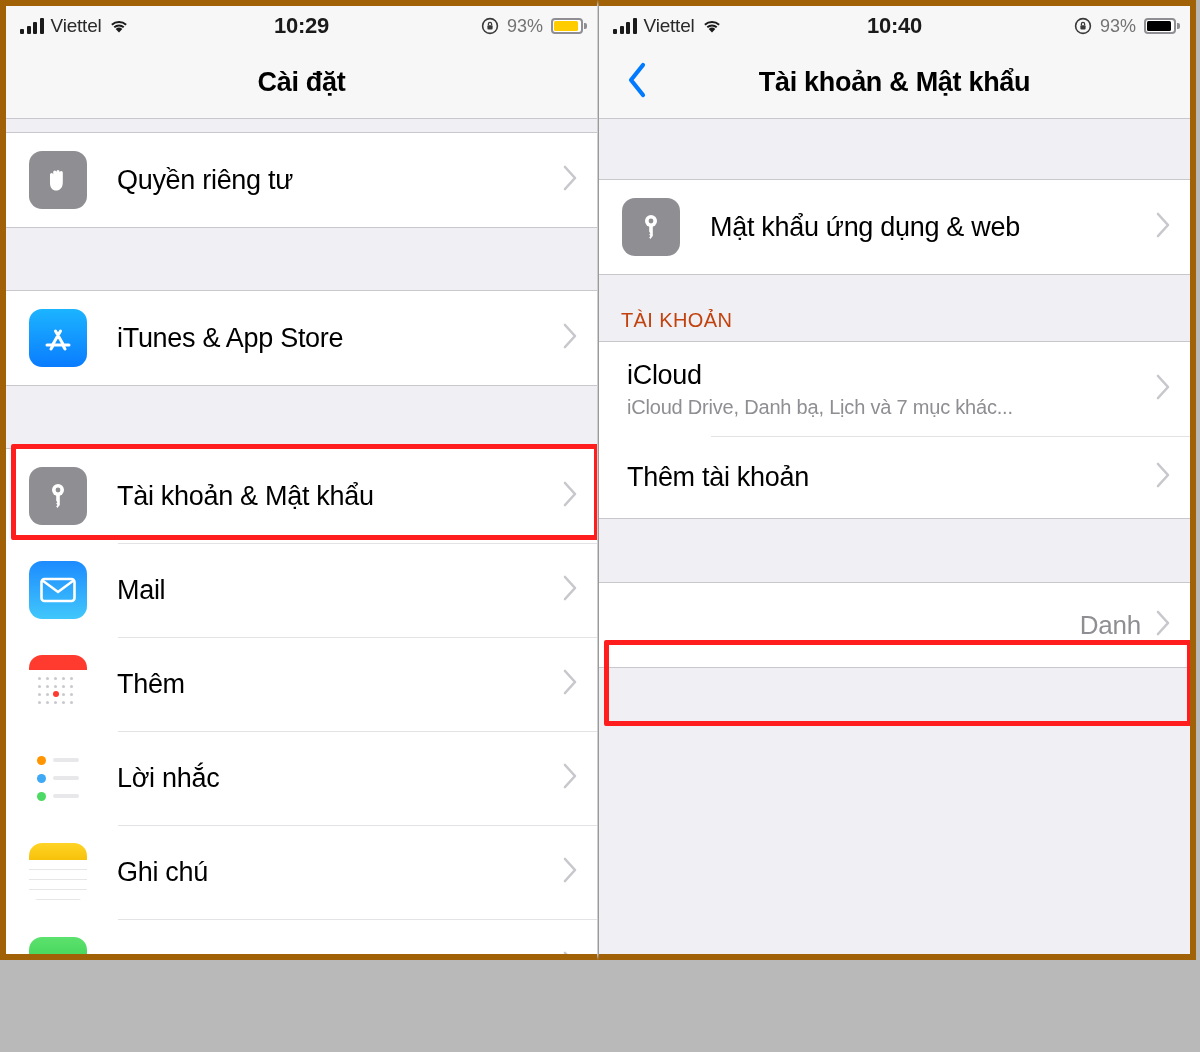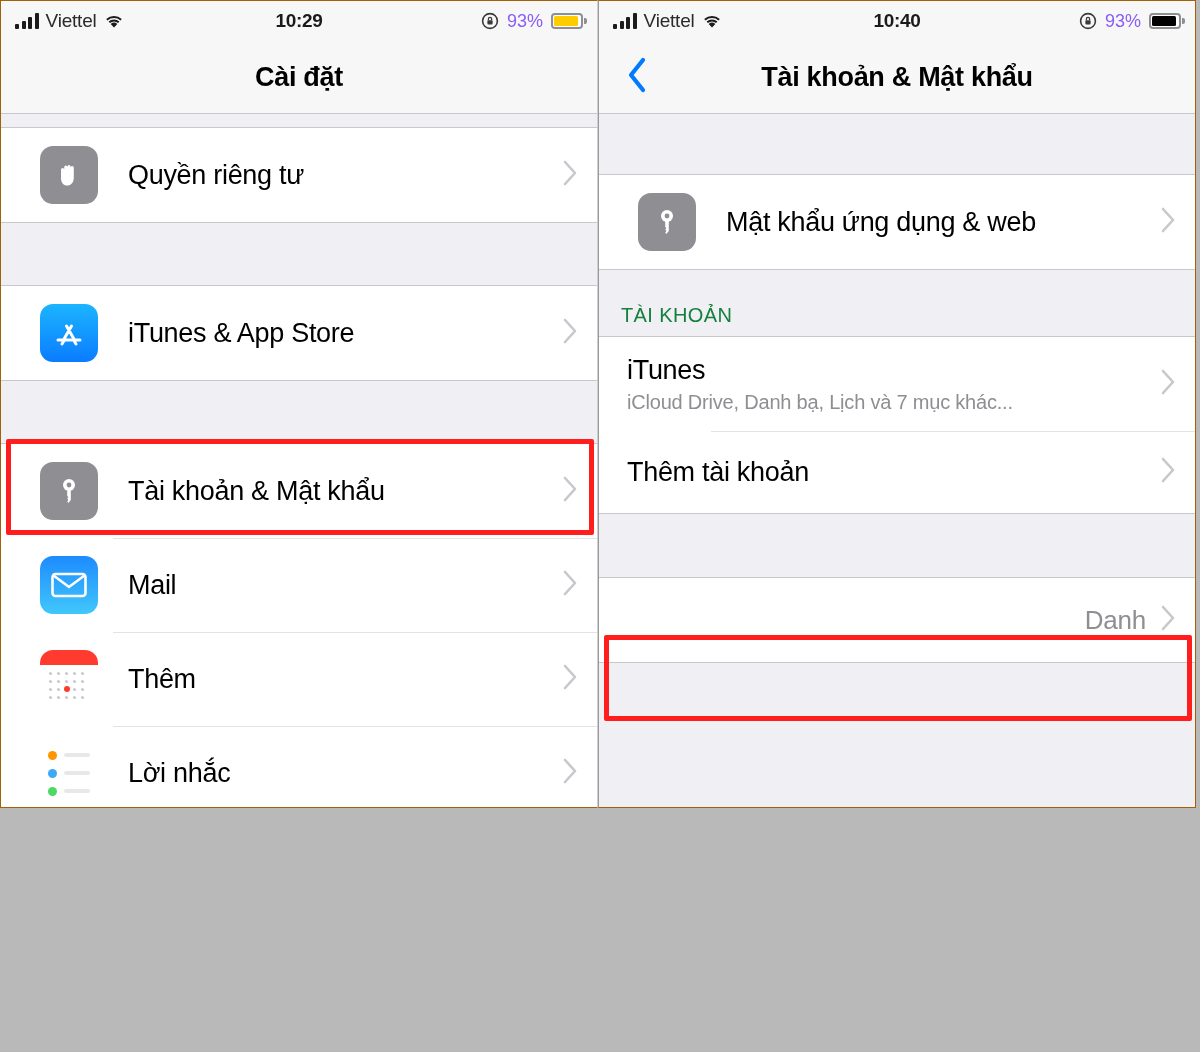--- a/index.html
+++ b/index.html
@@ -4,25 +4,25 @@
 <style>
   * { box-sizing: border-box; margin: 0; padding: 0; }
   html, body {
     width: 1200px; height: 1052px;
     background: #fff;
     font-family: "Liberation Sans", "DejaVu Sans", sans-serif;
     overflow: hidden;
   }
   .screens { display: flex; width: 1200px; height: 1052px; background:#b9b9b9; }
   .phone {
-    width: 598px; height: 808px;
+    width: 598px; height: 960px;
     background: #efeff4;
     position: relative;
     overflow: hidden;
-    border: 1px solid #a16207;
+    border: 6px solid #a16207;
   }
   .phone.left { border-right: 1px solid #cfcfcf; }
   .phone.right { border-left: 1px solid #9a9a9a; }
 
   
   .statusbar {
     height: 40px; background: #f7f7f7;
     display: flex; align-items: center;
     padding: 0 14px;
     position: relative;
@@ -33,28 +33,28 @@
   .bars i { display:block; width: 4px; background: #1b1b1b; border-radius: 1px; }
   .bars i:nth-child(1){height:5px}
   .bars i:nth-child(2){height:8px}
   .bars i:nth-child(3){height:12px}
   .bars i:nth-child(4){height:16px}
   .carrier { font-size: 19px; font-weight: normal; color:#2a2a2a; letter-spacing:-.2px;}
   .wifi { position: relative; width: 20px; height: 15px; }
   .wifi svg { display:block; }
   .sb-time {
     position: absolute; left: 0; right: 0; text-align: center;
-    font-size: 19px; font-weight: bold; letter-spacing:-.3px;
+    font-size: 22px; font-weight: bold; letter-spacing:-.3px;
   }
   .sb-right {
     margin-left:auto; display:flex; align-items:center; gap:8px;
     position: relative; z-index: 2;
   }
   .rotlock { width:18px;height:18px; }
-  .pct { font-size: 18px; font-weight: normal; color:#8b5cf6; }
+  .pct { font-size: 18px; font-weight: normal; color:#737373; }
   .batt { position: relative; width: 32px; height: 16px; }
   .batt .shell {
     position:absolute; inset:0; border: 2px solid #8e8e93;
     border-radius: 4px; background: #fff;
   }
   .batt .fill {
     position:absolute; top:3px; left:3px; bottom:3px; width: 24px;
     border-radius: 1.5px;
   }
   .batt .nub {
@@ -75,39 +75,39 @@
     width: 40px; height: 44px; display:flex; align-items:center; justify-content:center;
     cursor: pointer;
   }
 
   
   .content { height: 939px; background: #efeff4; overflow: hidden; position: relative; }
   .gap { background: #efeff4; }
   .group { background: #ffffff; border-top: 1px solid #c8c7cc; border-bottom: 1px solid #c8c7cc; }
   .row {
     height: 94px; background:#fff; display: flex; align-items: center;
-    padding-left: 39px; padding-right: 18px; position: relative; cursor: pointer;
+    padding-left: 23px; padding-right: 18px; position: relative; cursor: pointer;
   }
   .row + .row::before {
     content:""; position:absolute; left: 112px; right: 0; top: 0; height: 1px; background: #e3e3e6;
   }
   .row.plain { padding-left: 28px; }
   .row .icon { width: 58px; height: 58px; border-radius: 13px; flex: none; position: relative; overflow:hidden; }
   .row .label {
     margin-left: 30px; font-size: 27px; color: #000; letter-spacing: -.3px;
     white-space: nowrap;
   }
   .row.plain .label { margin-left: 0; }
   .row .rowcol { display:flex; flex-direction: column; justify-content:center; }
   .row .sublabel { font-size: 20px; color: #8e8e93; margin-top: 5px; letter-spacing:-.2px; white-space:nowrap;}
   .row .value { margin-left: auto; font-size: 26px; color: #8e8e93; letter-spacing:-.2px; }
   .chev { margin-left: auto; flex: none; }
   .row .value + .chev { margin-left: 14px; }
   .section-header {
-    font-size: 20px; color: #15803d; letter-spacing: .4px;
+    font-size: 20px; color: #c2410c; letter-spacing: .4px;
     padding: 0 0 9px 22px; display:flex; align-items:flex-end; height: 100%;
   }
 
   
   .ic-privacy { background: #8e8e93; display:flex; align-items:center; justify-content:center; }
   .ic-key { background: #8e8e93; display:flex; align-items:center; justify-content:center; }
   .ic-appstore { background: linear-gradient(180deg,#1cb4ff 0%, #0a7cff 100%); display:flex; align-items:center; justify-content:center;}
   .ic-mail { background: linear-gradient(180deg,#1d8bff 0%, #41c7fb 100%); display:flex; align-items:center; justify-content:center;}
   .ic-contacts { background: #e6e2da; position:relative; display:flex; align-items:center; justify-content:center;}
   .ic-contacts .tabs { position:absolute; right:0; top:0; bottom:0; width:9px; display:flex; flex-direction:column; }
@@ -410,21 +410,21 @@
         </div>
       </div>
 
       <div class="gap" style="height:66px; display:flex; align-items:flex-end;">
         <span class="section-header">TÀI KHOẢN</span>
       </div>
 
       <div class="group">
         <div class="row plain">
           <span class="rowcol">
-            <span class="label">iTunes</span>
+            <span class="label">iCloud</span>
             <span class="sublabel">iCloud Drive, Danh bạ, Lịch và 7 mục khác...</span>
           </span>
           <span class="chev">
             <svg width="17" height="28" viewBox="0 0 17 28">
                 <path d="M3 3l10 11L3 25" fill="none" stroke="#c7c7cc" stroke-width="2.6" stroke-linecap="round" stroke-linejoin="round"></path>
               </svg>
           </span>
         </div>
         <div class="row plain" style="height:82px">
           <span class="label">Thêm tài khoản</span>

